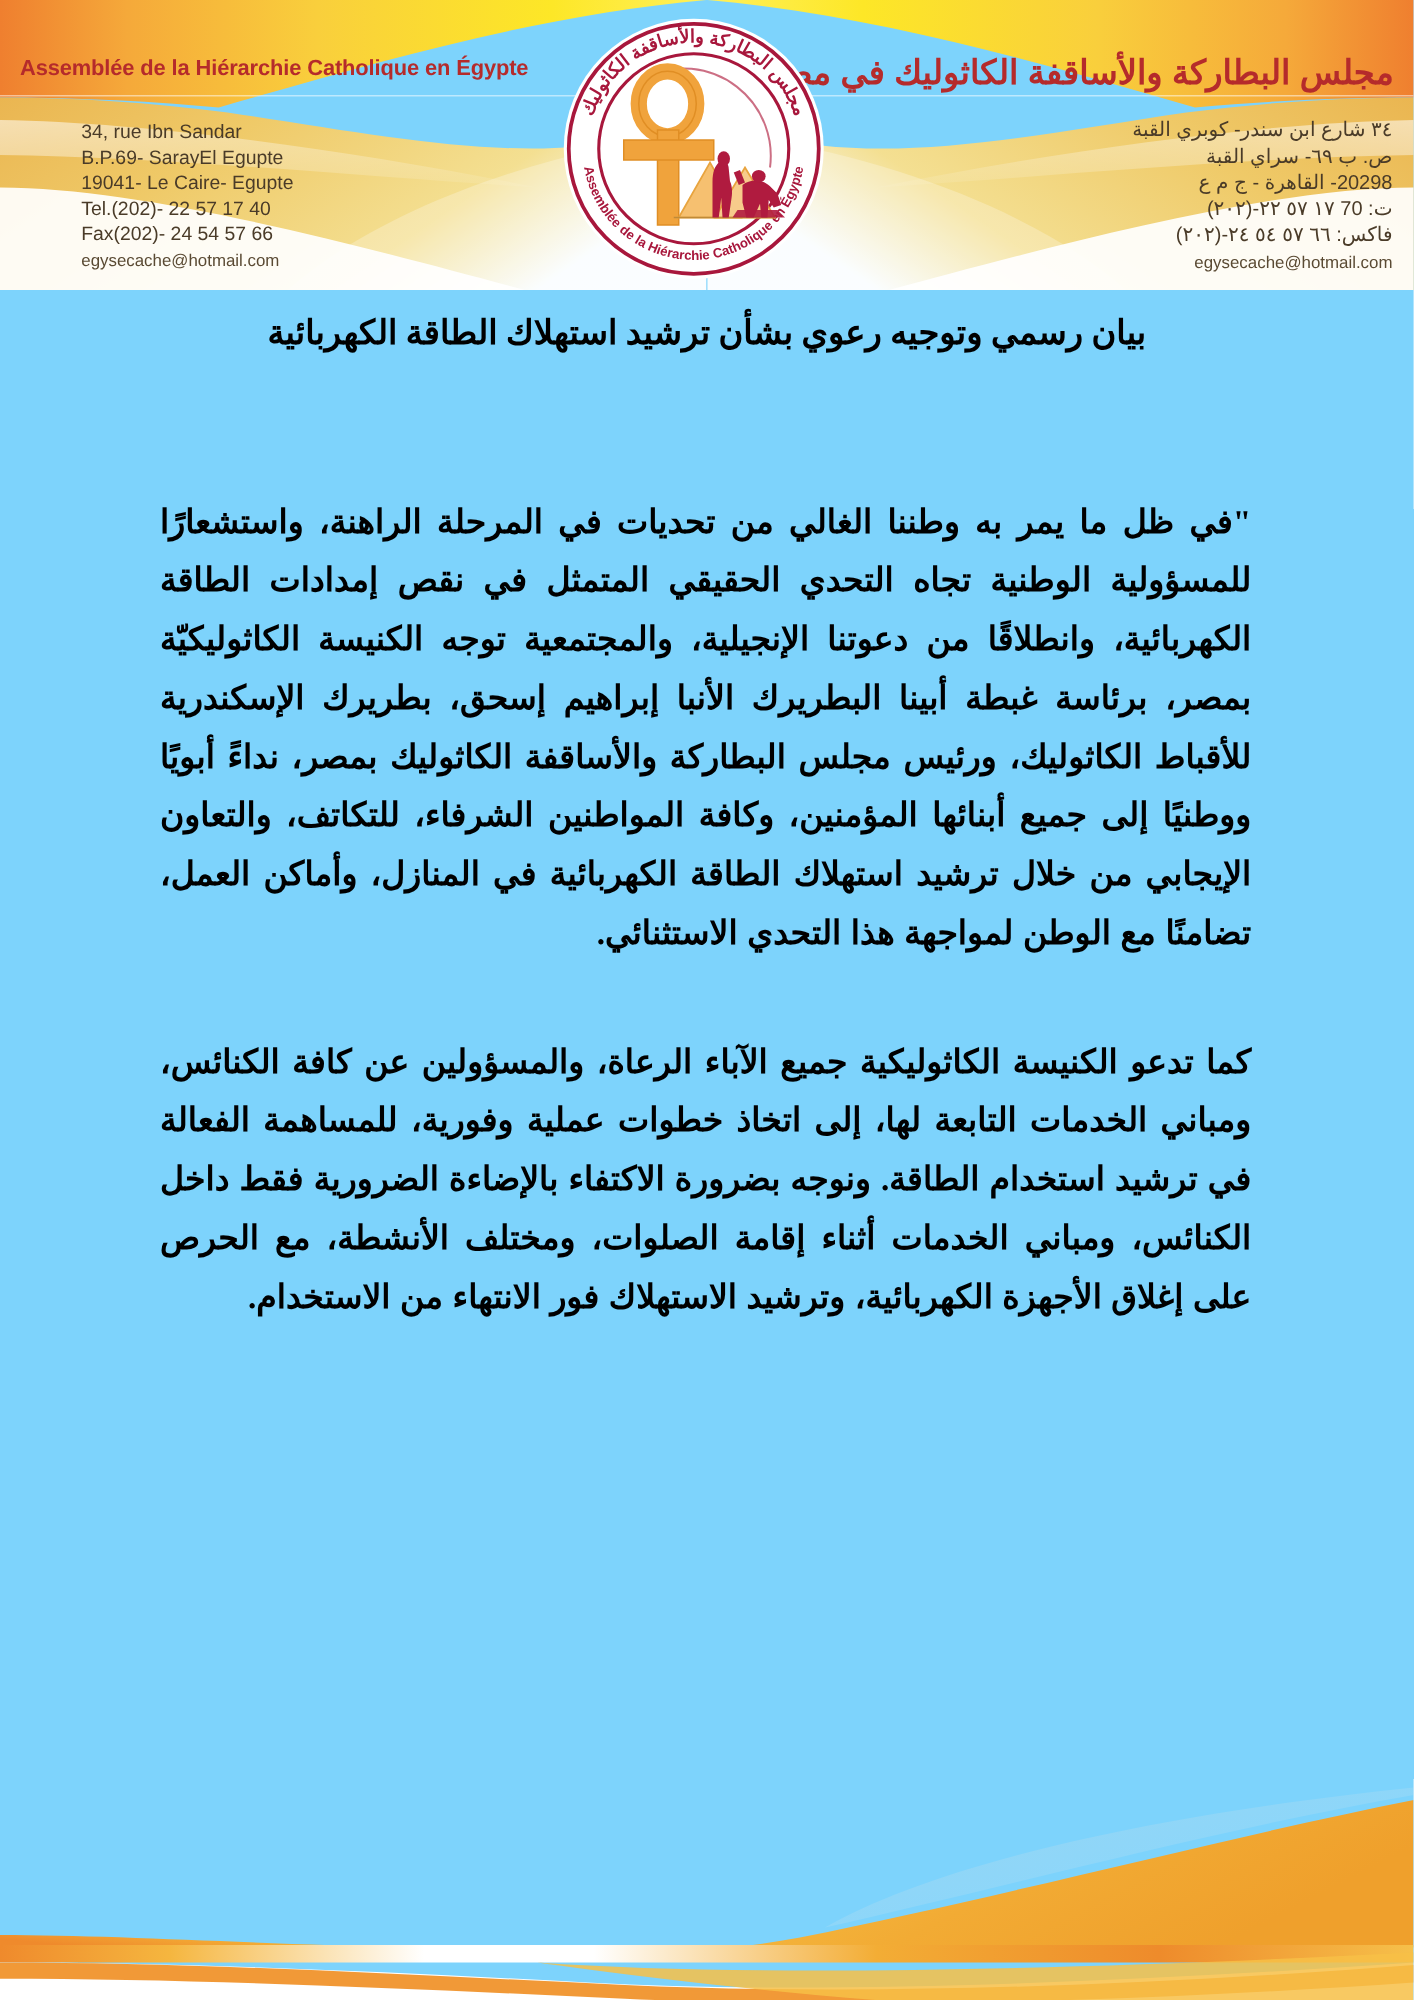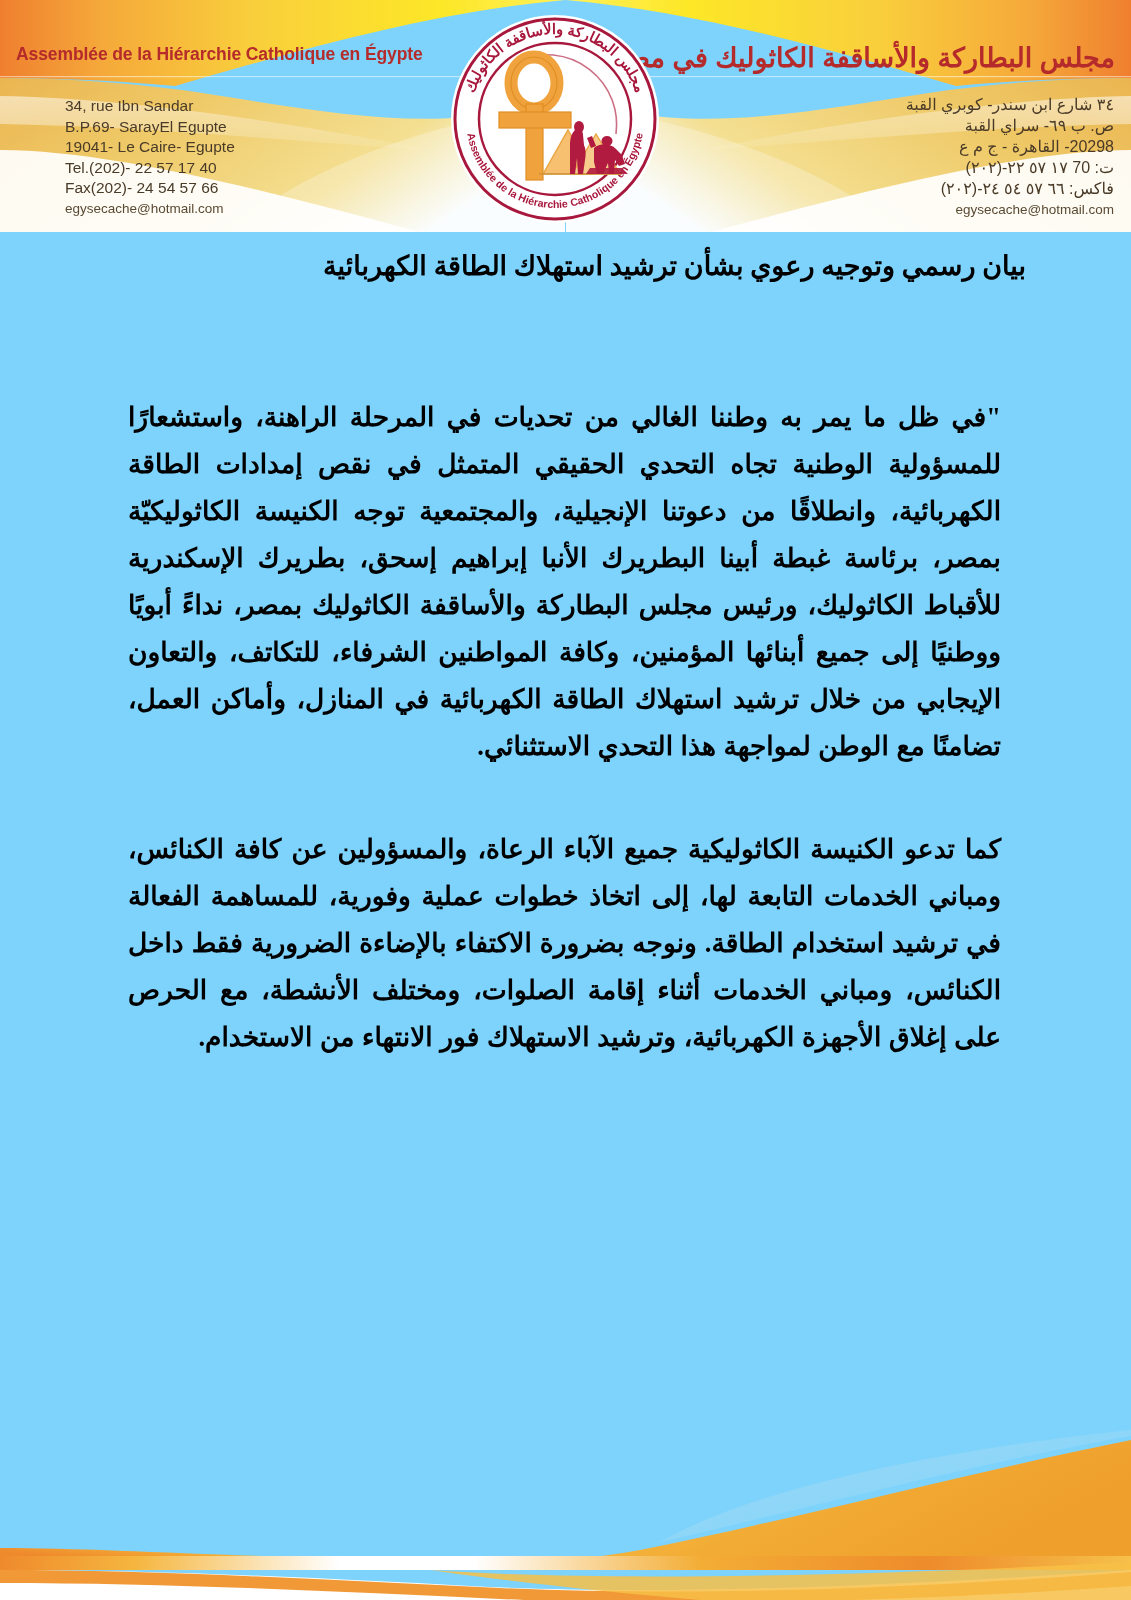--- a/index.html
+++ b/index.html
@@ -108,21 +108,21 @@
   .content {
     position: absolute;
     top: 248px;
     left: 0;
     width: 1131px;
     direction: rtl;
   }
   .doc-title {
     margin: 0;
     padding: 0 105px 0 105px;
-    text-align: right;
+    text-align: center;
     font-family: "Liberation Serif", serif;
     font-weight: bold;
     font-size: 27px;
     line-height: 36px;
     color: #000000;
     direction: rtl;
   }
 
   .para-block {
     padding: 0 130px 0 128px;

